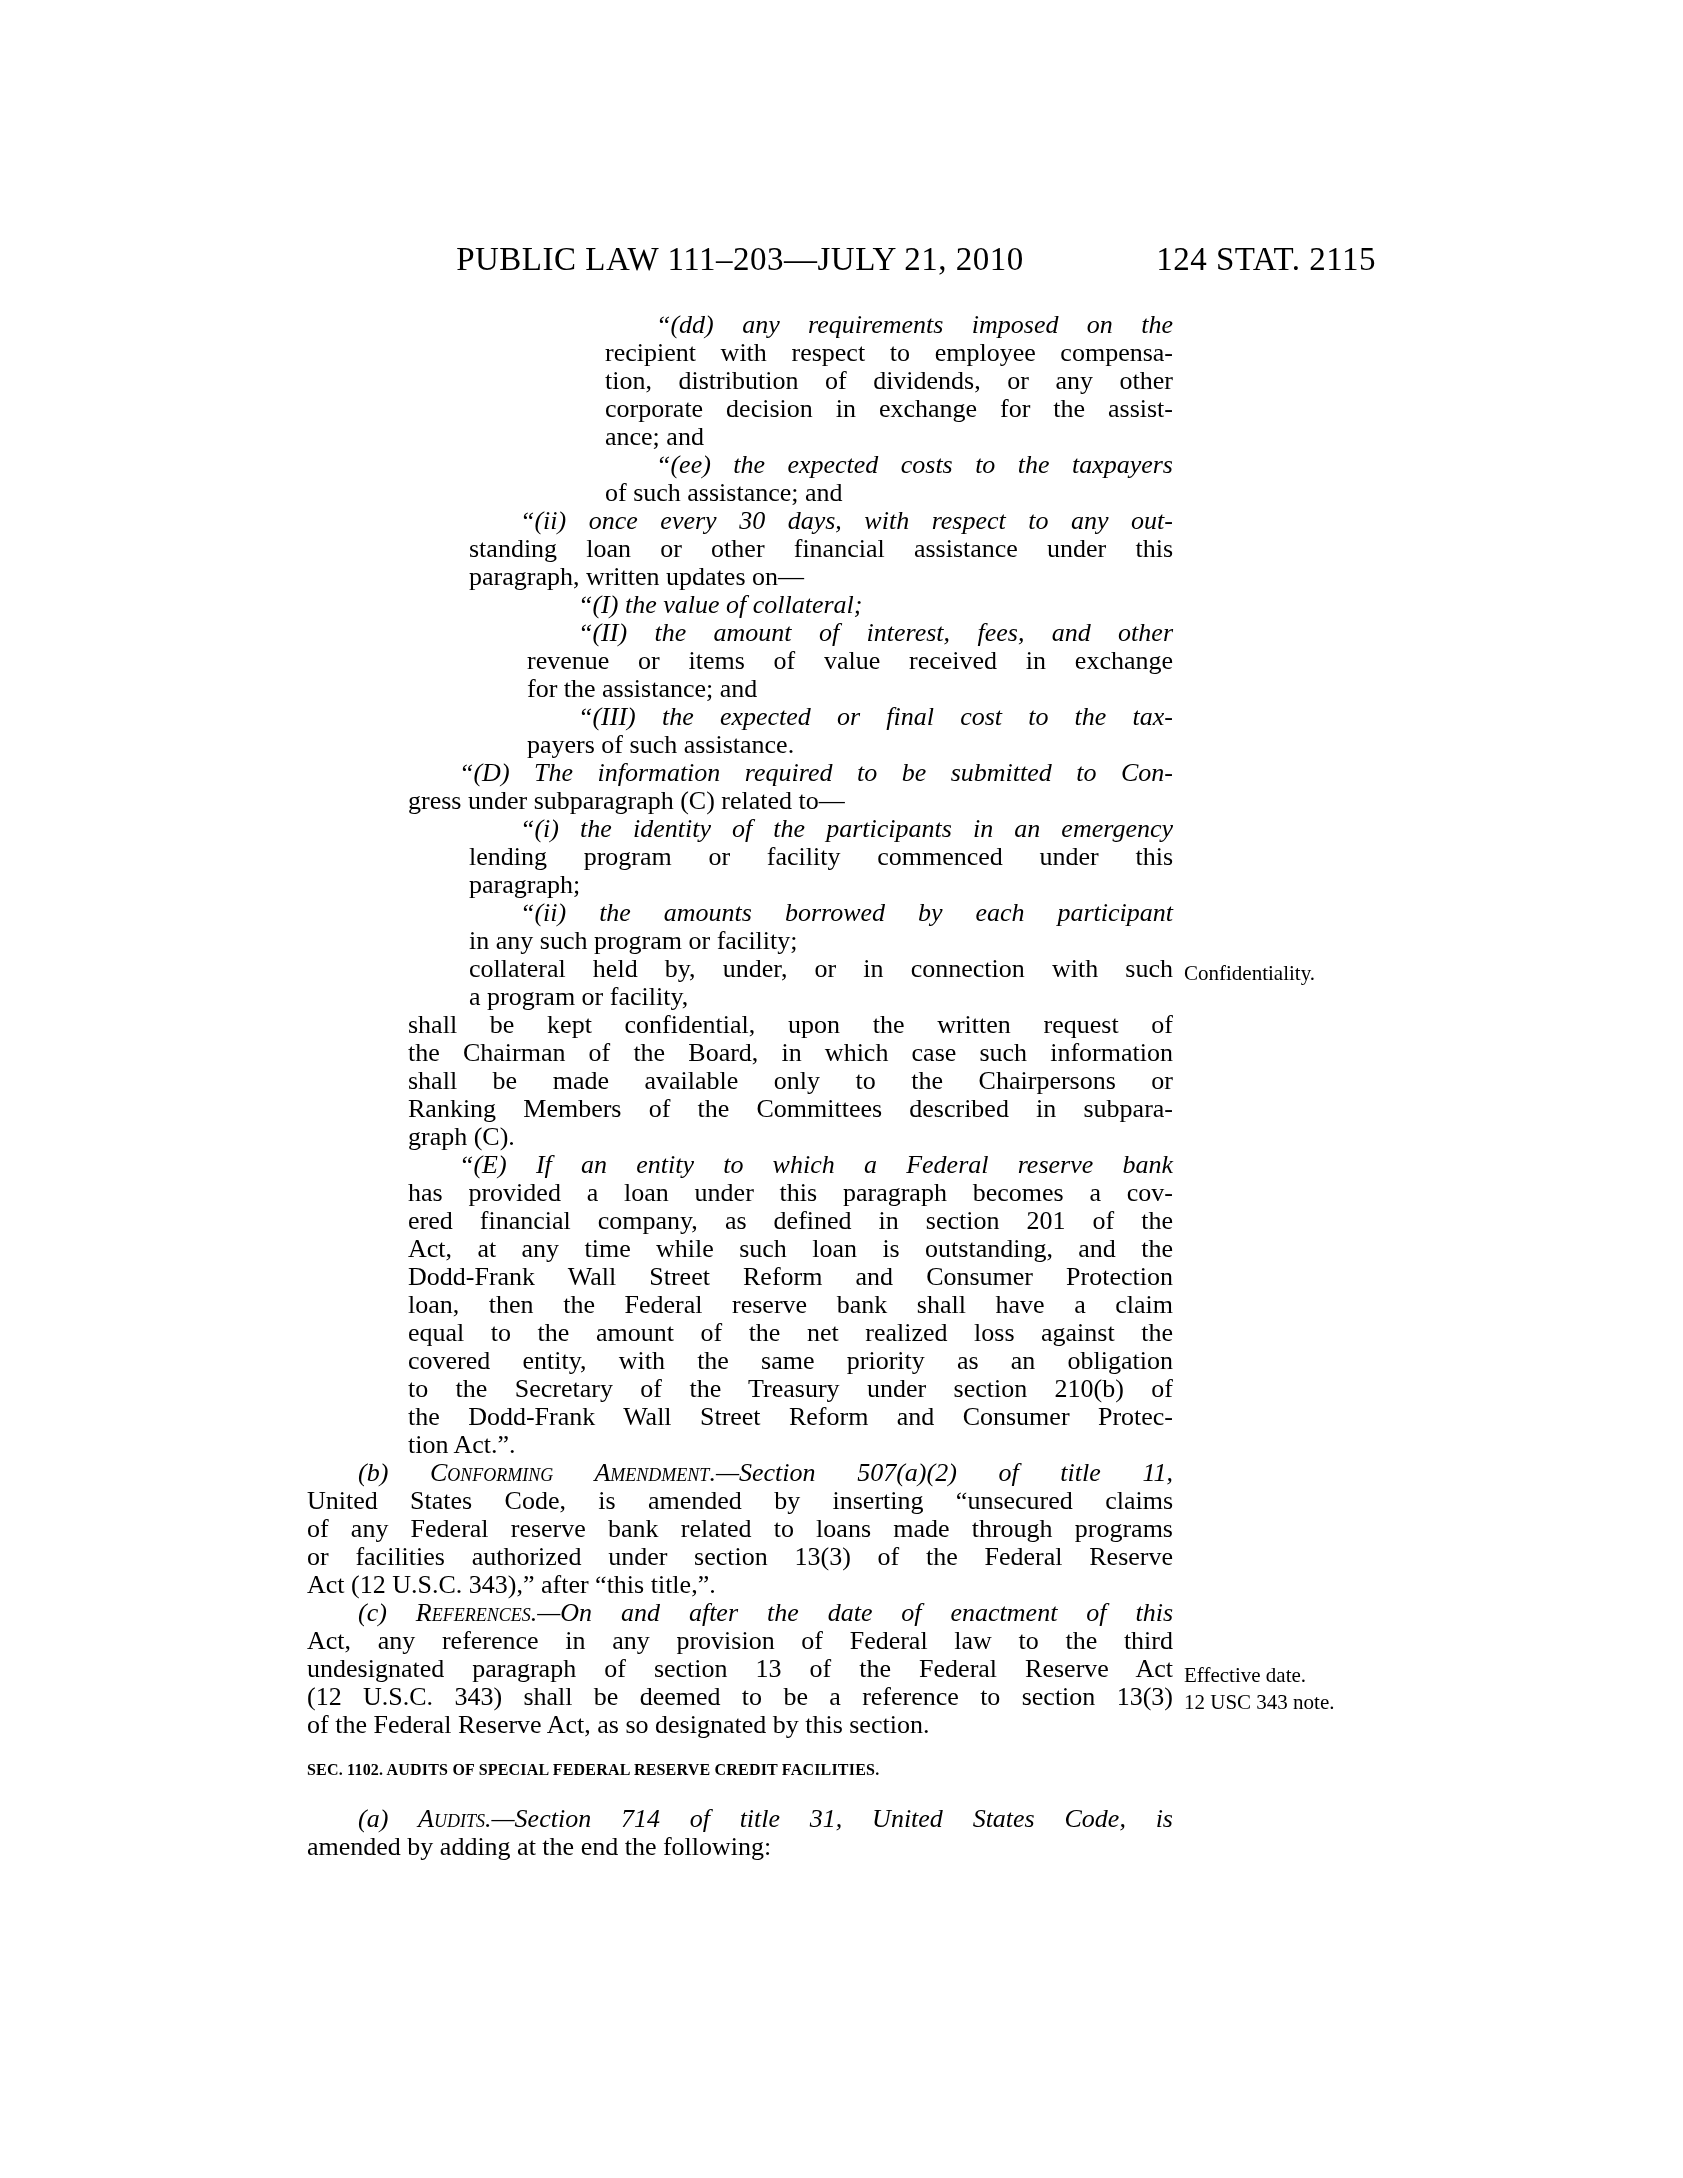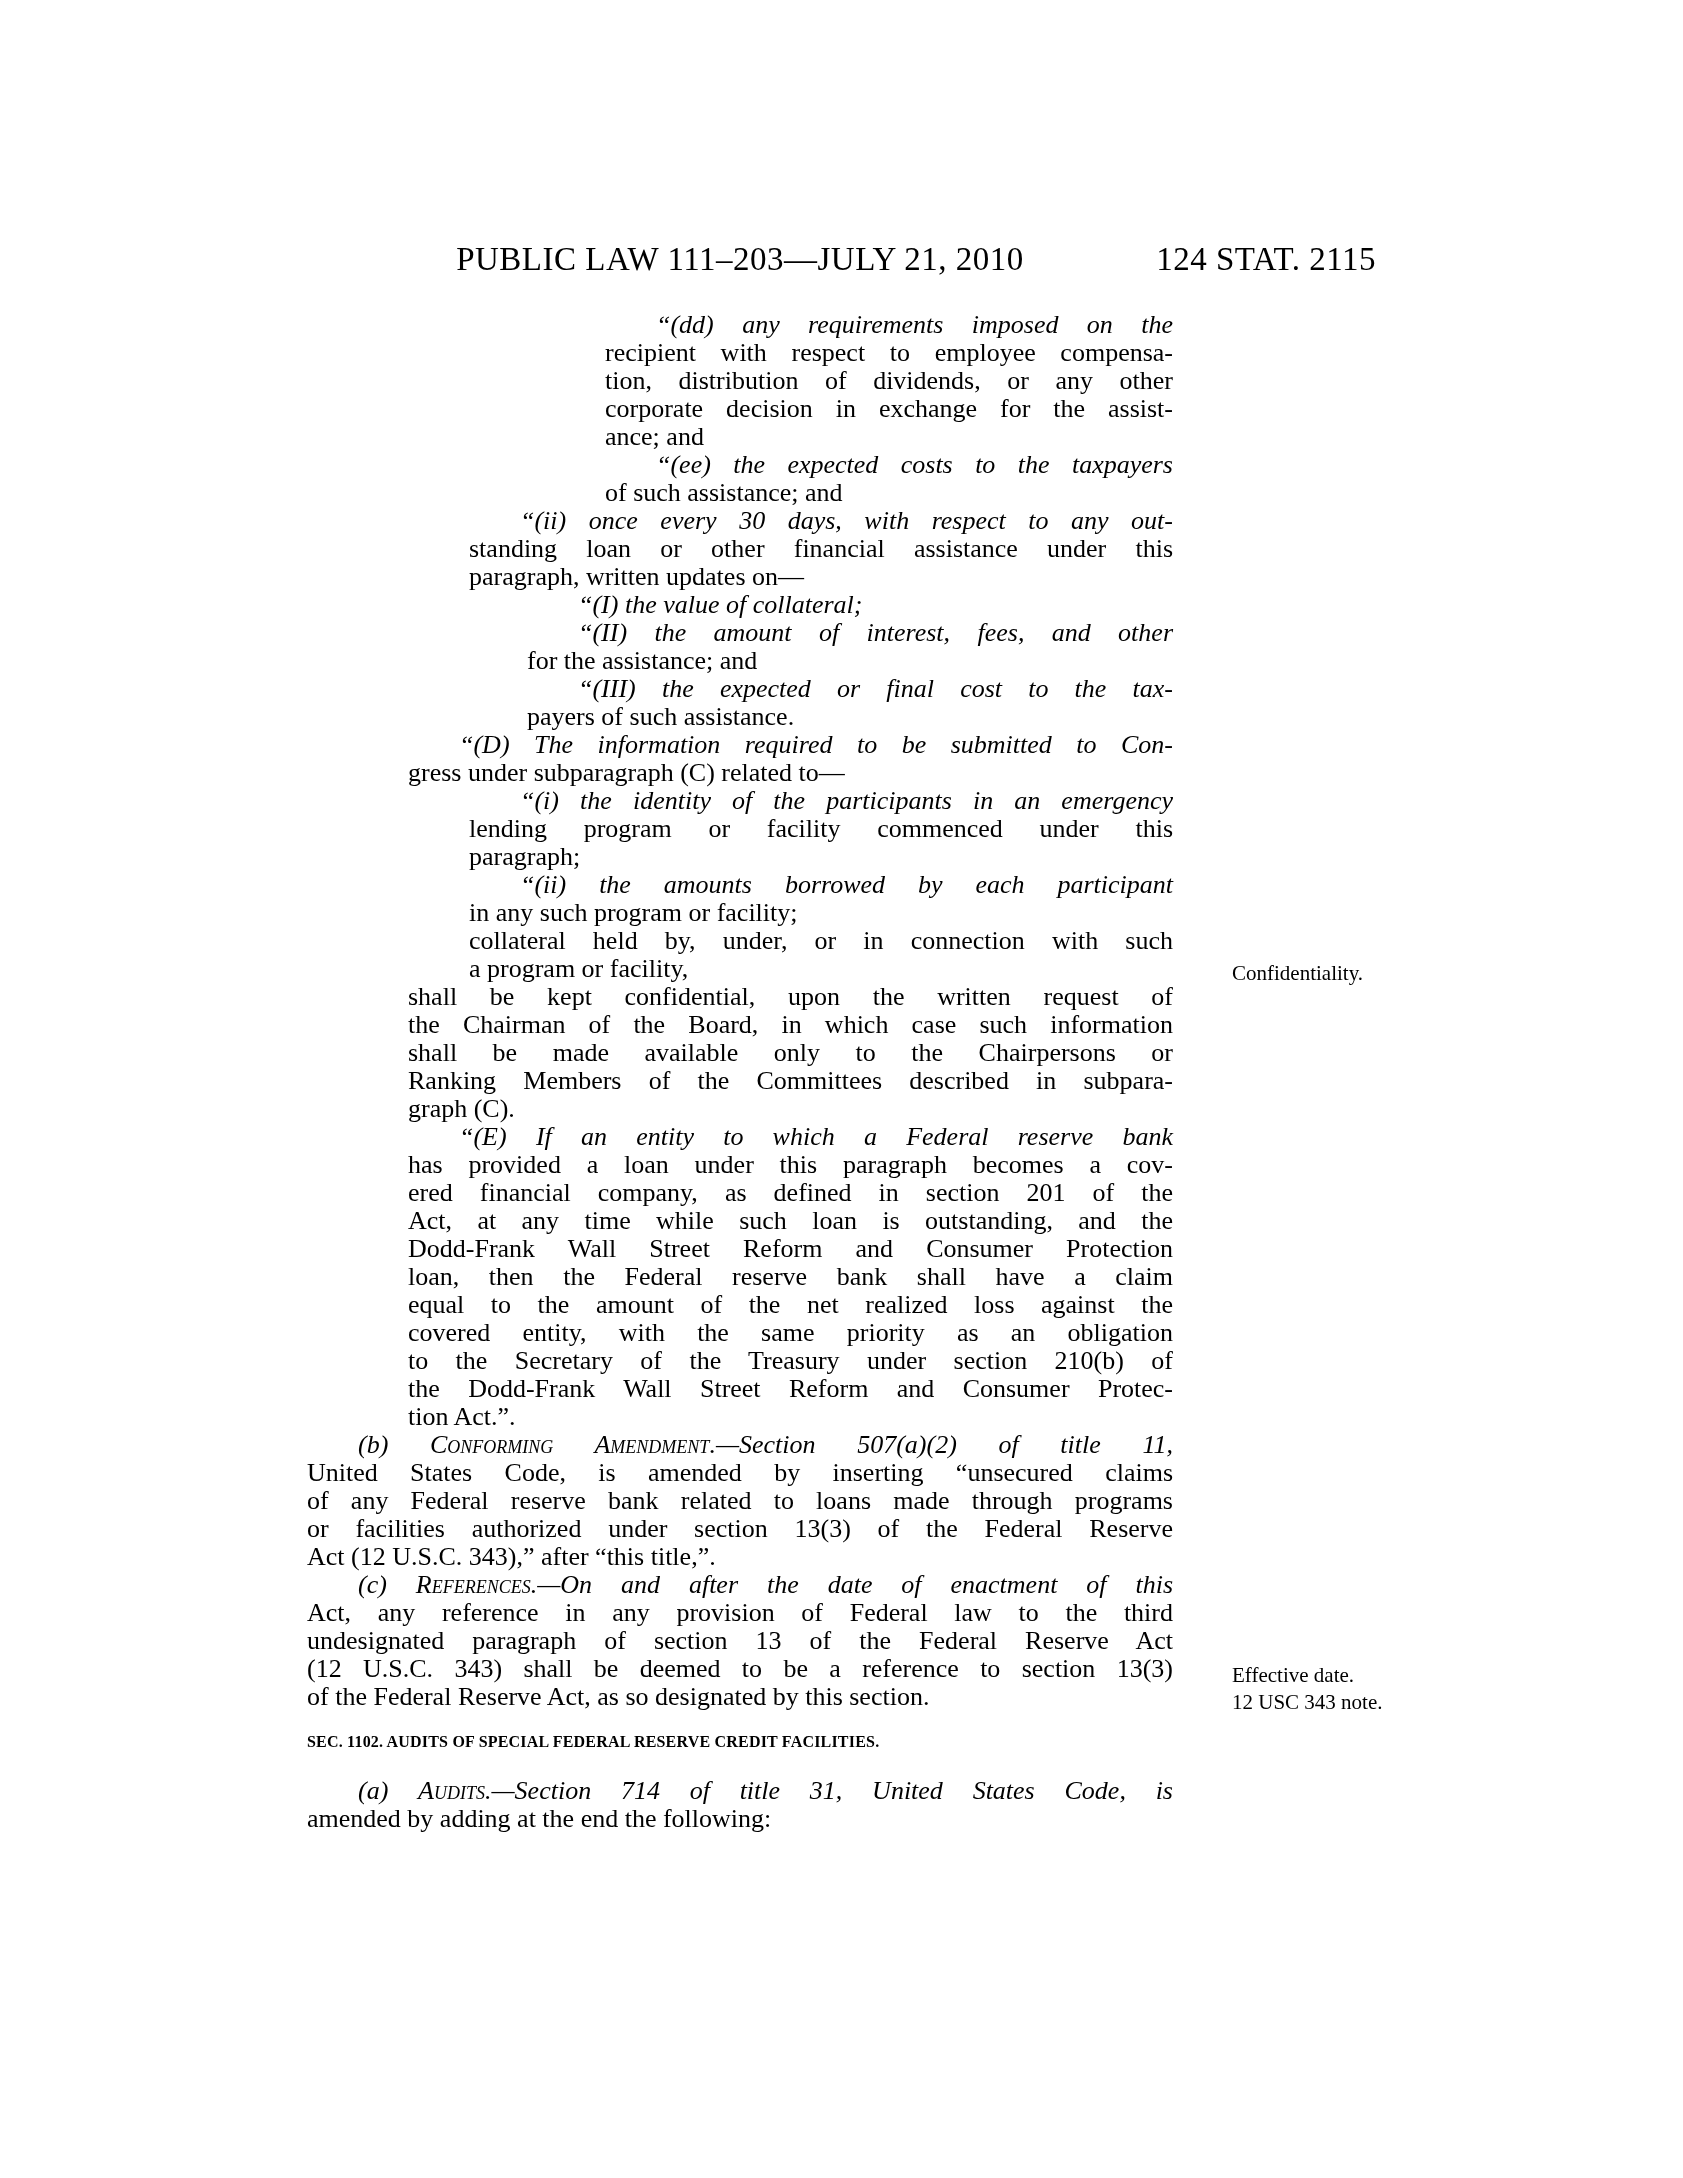--- a/index.html
+++ b/index.html
@@ -51,21 +51,21 @@
   .sc{font-variant:small-caps;}
   .section-heading{
     font-weight:700;
     font-size:16px;
     letter-spacing:0.2px;
     white-space:nowrap;
     margin:17px 0 21px 0;
   }
   .margin-note{
     position:absolute;
-    left:1232px;
+    left:1184px;
     width:213px;
     font-size:21px;
     line-height:27px;
     text-align:left;
     font-family:Liberation Serif, serif;
   }
 </style>
 </head>
 <body>
 
@@ -89,20 +89,21 @@
       <div class="para" style="margin-left: 162px; width: 704px;">
         <div class="line first">“(ii) once every 30 days, with respect to any out-</div>
         <div class="line">standing loan or other financial assistance under this</div>
         <div class="line last">paragraph, written updates on—</div>
       </div>
       <div class="para" style="margin-left: 220px; width: 646px;">
         <div class="line first last">“(I) the value of collateral;</div>
       </div>
       <div class="para" style="margin-left: 220px; width: 646px;">
         <div class="line first">“(II) the amount of interest, fees, and other</div>
+        <div class="line">revenue or items of value received in exchange</div>
         <div class="line last">for the assistance; and</div>
       </div>
       <div class="para" style="margin-left: 220px; width: 646px;">
         <div class="line first">“(III) the expected or final cost to the tax-</div>
         <div class="line last">payers of such assistance.</div>
       </div>
       <div class="para" style="margin-left: 101px; width: 765px;">
         <div class="line first">“(D) The information required to be submitted to Con-</div>
         <div class="line last">gress under subparagraph (C) related to—</div>
       </div>

